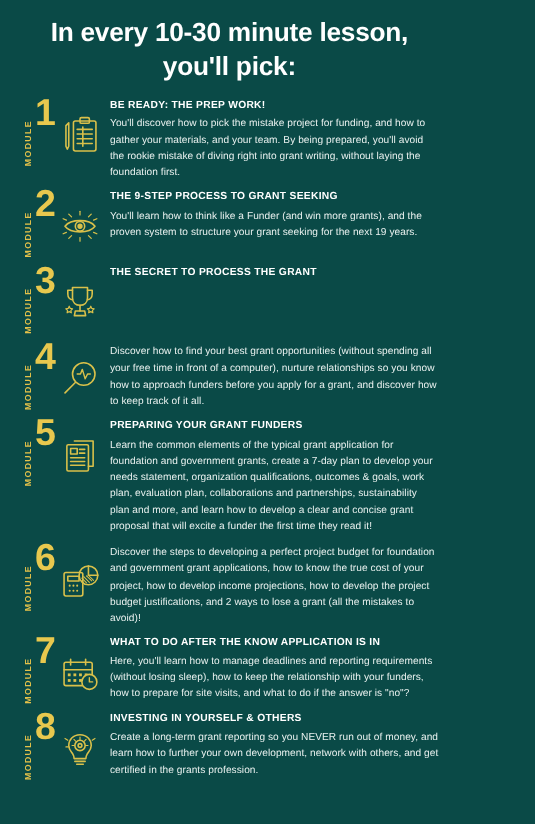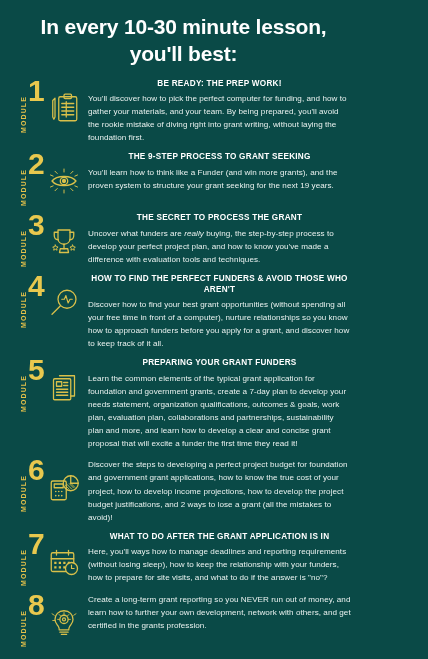--- a/index.html
+++ b/index.html
@@ -73,38 +73,37 @@
   .icon svg { display:block; width:36px; height:36px; }
 
   .body { flex:1; padding-right:4px; padding-top:1px; }
   .mtitle {
     font-size:8.2px;
     font-weight:700;
     letter-spacing:0.25px;
     color:#ffffff;
     margin-bottom:3px;
     line-height:1.25;
-    text-align:center;
   }
   .mdesc {
     font-size:8.1px;
     line-height:1.62;
     color:#e9f1ef;
     letter-spacing:0.05px;
   }
   .mdesc i { font-style:italic; }
 </style>
 </head>
 <body>
 
 <div class="page">
 
   <div class="heading">
     <span>In every 10-30 minute lesson,</span>
-    <span class="l2">you'll best:</span>
+    <span class="l2">you'll pick:</span>
   </div>
 
   <div class="modules">
 
     <div class="module">
       <div class="badge">
         <div class="vlabel">MODULE</div>
         <div class="num">1</div>
         <div class="icon">
           <svg viewBox="0 0 48 48" fill="none" stroke="#d9c04a" stroke-width="1.7" stroke-linecap="round" stroke-linejoin="round">
@@ -114,21 +113,21 @@
               <line x1="21" y1="23" x2="37" y2="23"></line>
             <line x1="21" y1="28" x2="37" y2="28"></line>
               <line x1="21" y1="33" x2="37" y2="33"></line>
             <line x1="27" y1="15.5" x2="27" y2="36"></line>
             <path d="M9 14 L12 11 L12 36 L10.5 39 L9 36 Z"></path>
           </svg>
         </div>
       </div>
       <div class="body">
         <div class="mtitle">BE READY: THE PREP WORK!</div>
-        <div class="mdesc">You'll discover how to pick the perfect computer for funding, and how to gather your materials, and your team. By being prepared, you'll avoid the rookie mistake of diving right into grant writing, without laying the foundation first.</div>
+        <div class="mdesc">You'll discover how to pick the mistake project for funding, and how to gather your materials, and your team. By being prepared, you'll avoid the rookie mistake of diving right into grant writing, without laying the foundation first.</div>
       </div>
     </div>
 
     <div class="module">
       <div class="badge">
         <div class="vlabel">MODULE</div>
         <div class="num">2</div>
         <div class="icon">
           <svg viewBox="0 0 48 48" fill="none" stroke="#d9c04a" stroke-width="1.7" stroke-linecap="round" stroke-linejoin="round">
             <path d="M8 24 C14 16 34 16 40 24 C34 32 14 32 8 24 Z"></path>
@@ -166,38 +165,36 @@
             <path d="M32 11 H37 V15 C37 19 34.5 21 32 21"></path>
             <line x1="24" y1="27" x2="24" y2="33"></line>
             <path d="M18 38 H30 L29 33 H19 Z"></path>
             <path d="M12.5 28 l1.1 2.3 2.5 .35 -1.8 1.8 .43 2.5 -2.23 -1.18 -2.23 1.18 .43 -2.5 -1.8 -1.8 2.5 -.35 Z" stroke-width="1.3"></path>
             <path d="M35.5 28 l1.1 2.3 2.5 .35 -1.8 1.8 .43 2.5 -2.23 -1.18 -2.23 1.18 .43 -2.5 -1.8 -1.8 2.5 -.35 Z" stroke-width="1.3"></path>
           </svg>
         </div>
       </div>
       <div class="body">
         <div class="mtitle">THE SECRET TO PROCESS THE GRANT</div>
-        <div class="mdesc"><span>Uncover what funders are </span><i>really</i><span> buying, the step-by-step process to develop your perfect project plan, and how to know you've made a difference with evaluation tools and techniques.</span></div>
       </div>
     </div>
 
     <div class="module">
       <div class="badge">
         <div class="vlabel">MODULE</div>
         <div class="num">4</div>
         <div class="icon">
           <svg viewBox="0 0 48 48" fill="none" stroke="#d9c04a" stroke-width="1.7" stroke-linecap="round" stroke-linejoin="round">
             <circle cx="28" cy="19" r="12"></circle>
             <line x1="19" y1="28" x2="8" y2="39"></line>
             <path d="M21 19 h3.5 l2 -5 3 10 2.5 -5 h3" stroke-width="1.5"></path>
           </svg>
         </div>
       </div>
       <div class="body">
-        <div class="mtitle">HOW TO FIND THE PERFECT FUNDERS &amp; AVOID THOSE WHO AREN'T</div>
         <div class="mdesc">Discover how to find your best grant opportunities (without spending all your free time in front of a computer), nurture relationships so you know how to approach funders before you apply for a grant, and discover how to keep track of it all.</div>
       </div>
     </div>
 
     <div class="module">
       <div class="badge">
         <div class="vlabel">MODULE</div>
         <div class="num">5</div>
         <div class="icon">
           <svg viewBox="0 0 48 48" fill="none" stroke="#d9c04a" stroke-width="1.7" stroke-linecap="round" stroke-linejoin="round">
@@ -268,22 +265,22 @@
               <rect x="11" y="31" width="3" height="3"></rect>
                 <rect x="17" y="31" width="3" height="3"></rect>
               <rect x="23" y="31" width="3" height="3"></rect>
             </g>
             <circle cx="34" cy="34" r="8" fill="#0a4a47"></circle>
             <path d="M34 29.5 V34 H37.5" stroke-width="1.5"></path>
           </svg>
         </div>
       </div>
       <div class="body">
-        <div class="mtitle">WHAT TO DO AFTER THE GRANT APPLICATION IS IN</div>
-        <div class="mdesc">Here, you'll ways how to manage deadlines and reporting requirements (without losing sleep), how to keep the relationship with your funders, how to prepare for site visits, and what to do if the answer is "no"?</div>
+        <div class="mtitle">WHAT TO DO AFTER THE KNOW APPLICATION IS IN</div>
+        <div class="mdesc">Here, you'll learn how to manage deadlines and reporting requirements (without losing sleep), how to keep the relationship with your funders, how to prepare for site visits, and what to do if the answer is "no"?</div>
       </div>
     </div>
 
     <div class="module">
       <div class="badge">
         <div class="vlabel">MODULE</div>
         <div class="num">8</div>
         <div class="icon">
           <svg viewBox="0 0 48 48" fill="none" stroke="#d9c04a" stroke-width="1.7" stroke-linecap="round" stroke-linejoin="round">
             <path d="M24 9 C16.5 9 12 14.5 12 20.5 C12 25 15 27.5 16.5 30 C17.5 31.7 17.7 33 17.7 34.5 H30.3 C30.3 33 30.5 31.7 31.5 30 C33 27.5 36 25 36 20.5 C36 14.5 31.5 9 24 9 Z"></path>
@@ -298,18 +295,19 @@
               <line x1="15.5" y1="20.5" x2="18" y2="20.5"></line>
               <line x1="32.5" y1="20.5" x2="30" y2="20.5"></line>
               <line x1="8" y1="13" x2="11" y2="15"></line>
               <line x1="40" y1="13" x2="37" y2="15"></line>
               <line x1="9" y1="22" x2="12" y2="22"></line>
             </g>
           </svg>
         </div>
       </div>
       <div class="body">
+        <div class="mtitle">INVESTING IN YOURSELF &amp; OTHERS</div>
         <div class="mdesc">Create a long-term grant reporting so you NEVER run out of money, and learn how to further your own development, network with others, and get certified in the grants profession.</div>
       </div>
     </div>
 
   </div>
 </div>
 
 </body></html>

